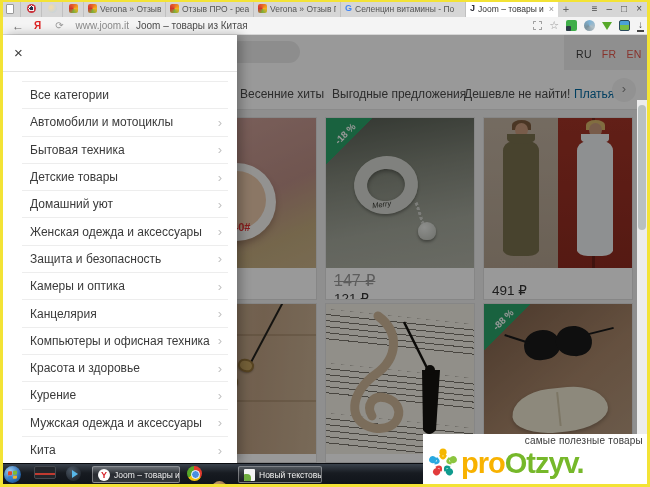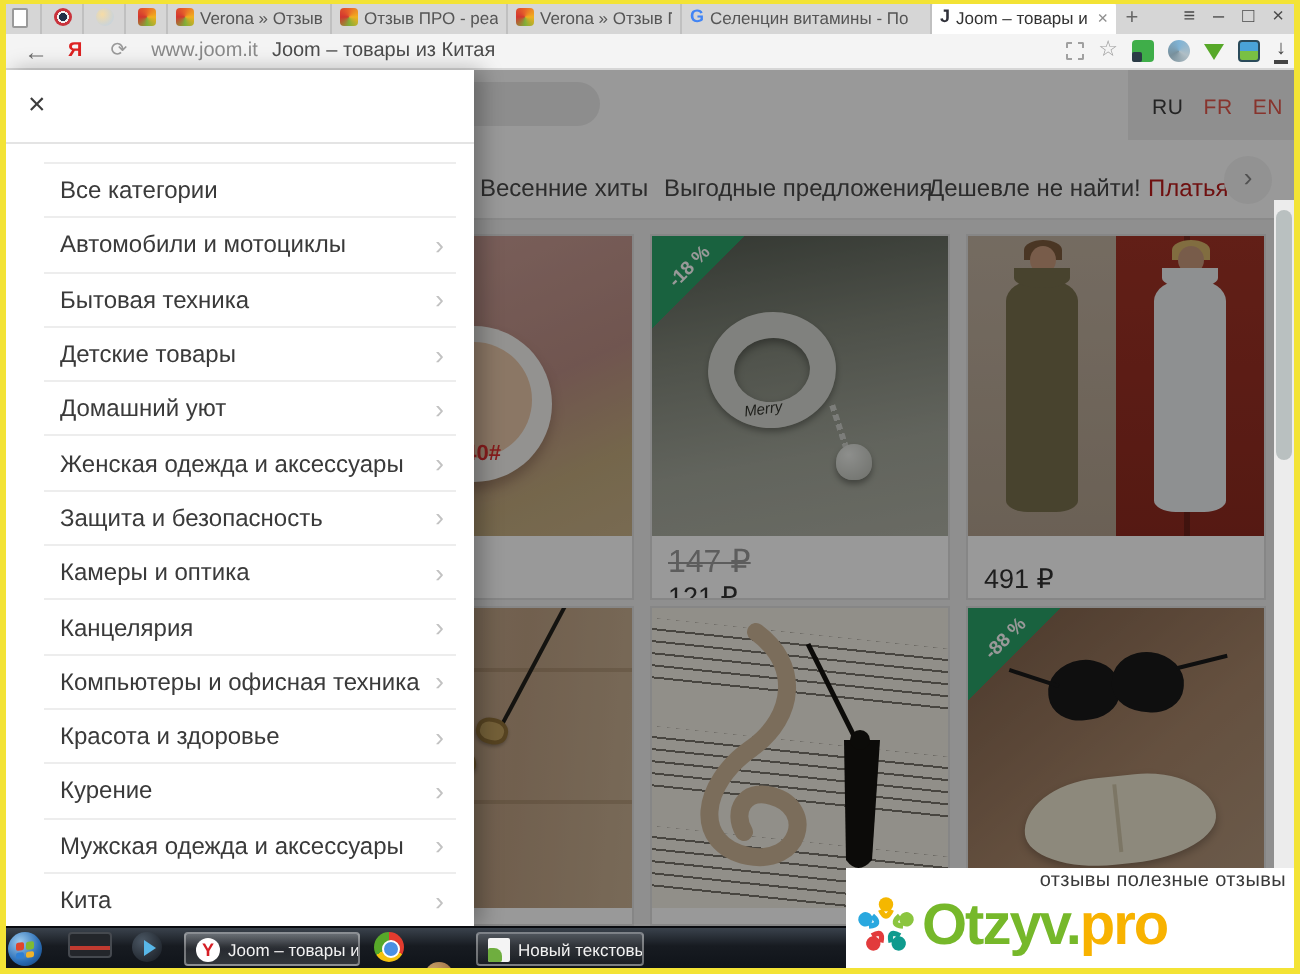--- a/index.html
+++ b/index.html
@@ -51,21 +51,21 @@
 
   
   .page { position:absolute; left:0; top:35px; width:650px; height:428px; background:#efefef; overflow:hidden; z-index:1; }
   .pg-header { position:absolute; left:0; top:0; width:564px; height:35px; background:#fff; }
   .search-pill { position:absolute; left:160px; top:6px; width:140px; height:22px; border-radius:11px; background:#ececec; }
   .langs { position:absolute; top:13px; left:576px; display:flex; gap:10px; font-size:10.5px; letter-spacing:.3px; }
   .langs .lang { color:#e2574c; }
   .langs .lang.active { color:#3c3c3c; }
   .pg-nav { position:absolute; left:0; top:35px; width:650px; height:40px; background:#fff; border-bottom:1px solid #e6e6e6; }
   .nav-item { position:absolute; top:17px; font-size:12px; color:#4a4a4a; white-space:nowrap; }
-  .nav-item.hl { color:#b91c1c; }
+  .nav-item.hl { color:#0369a1; }
   .nav-more { position:absolute; left:612px; top:8px; width:24px; height:24px; border-radius:50%; background:#f4f4f4; color:#888; font-size:13px; text-align:center; line-height:22px; }
 
   
   .card { position:absolute; width:150px; background:#fff; border:1px solid #e0e0e0; overflow:hidden; }
   .card .img { position:relative; width:148px; height:150px; overflow:hidden; }
   .price-old { font-size:16px; color:#9b9b9b; text-decoration:line-through; padding:3px 8px 0; }
   .price { font-size:13.5px; color:#333; padding:0 8px 4px; }
   .price.solo { padding-top:14px; }
   .badge { position:absolute; left:0; top:0; width:46px; height:46px; background:linear-gradient(135deg,#2ba46a 50%,transparent 50.5%); z-index:2; }
   .badge span { position:absolute; left:-4px; top:10px; width:46px; text-align:center; transform:rotate(-45deg); color:#fff; font-size:9.5px; font-weight:bold; }
@@ -409,21 +409,21 @@
     </div>
     <div class="tb chrome"></div>
     <div class="tb palette"></div>
     <div class="tb tb-task flat" style="left:238px; width:84px">
       <span class="npage"></span>
       <span>Новый текстовы...</span>
     </div>
   </div>
 
   <div class="wm">
-    <div class="wm-tag">отзывы полезные отзывы</div>
+    <div class="wm-tag">самые полезные товары</div>
     <div class="wm-row">
       <svg width="36" height="36" viewBox="0 0 40 40">
         <g transform="translate(20,20)">
           <g transform="rotate(0)">
               <circle cx="0" cy="-12" r="4" fill="#f5b700"></circle>
               <path d="M-3 -9 Q0 -2 3 -9" stroke="#f5b700" stroke-width="3" fill="none"></path>
             </g>
           <g transform="rotate(72)">
               <circle cx="0" cy="-12" r="4" fill="#8bc53f"></circle>
               <path d="M-3 -9 Q0 -2 3 -9" stroke="#8bc53f" stroke-width="3" fill="none"></path>
@@ -435,22 +435,22 @@
           <g transform="rotate(216)">
               <circle cx="0" cy="-12" r="4" fill="#e23b3c"></circle>
               <path d="M-3 -9 Q0 -2 3 -9" stroke="#e23b3c" stroke-width="3" fill="none"></path>
             </g>
           <g transform="rotate(288)">
               <circle cx="0" cy="-12" r="4" fill="#29a8df"></circle>
               <path d="M-3 -9 Q0 -2 3 -9" stroke="#29a8df" stroke-width="3" fill="none"></path>
             </g>
         </g>
       </svg>
-      <span class="wm-brand wm-green">Otzyv.</span>
-        <span class="wm-brand wm-orange">pro</span>
+      <span class="wm-brand wm-orange">pro</span>
+        <span class="wm-brand wm-green">Otzyv.</span>
     </div>
   </div>
 
   <div class="frame top"></div>
   <div class="frame left"></div>
   <div class="frame right"></div>
   <div class="frame bottom"></div>
 
 </div>
 

